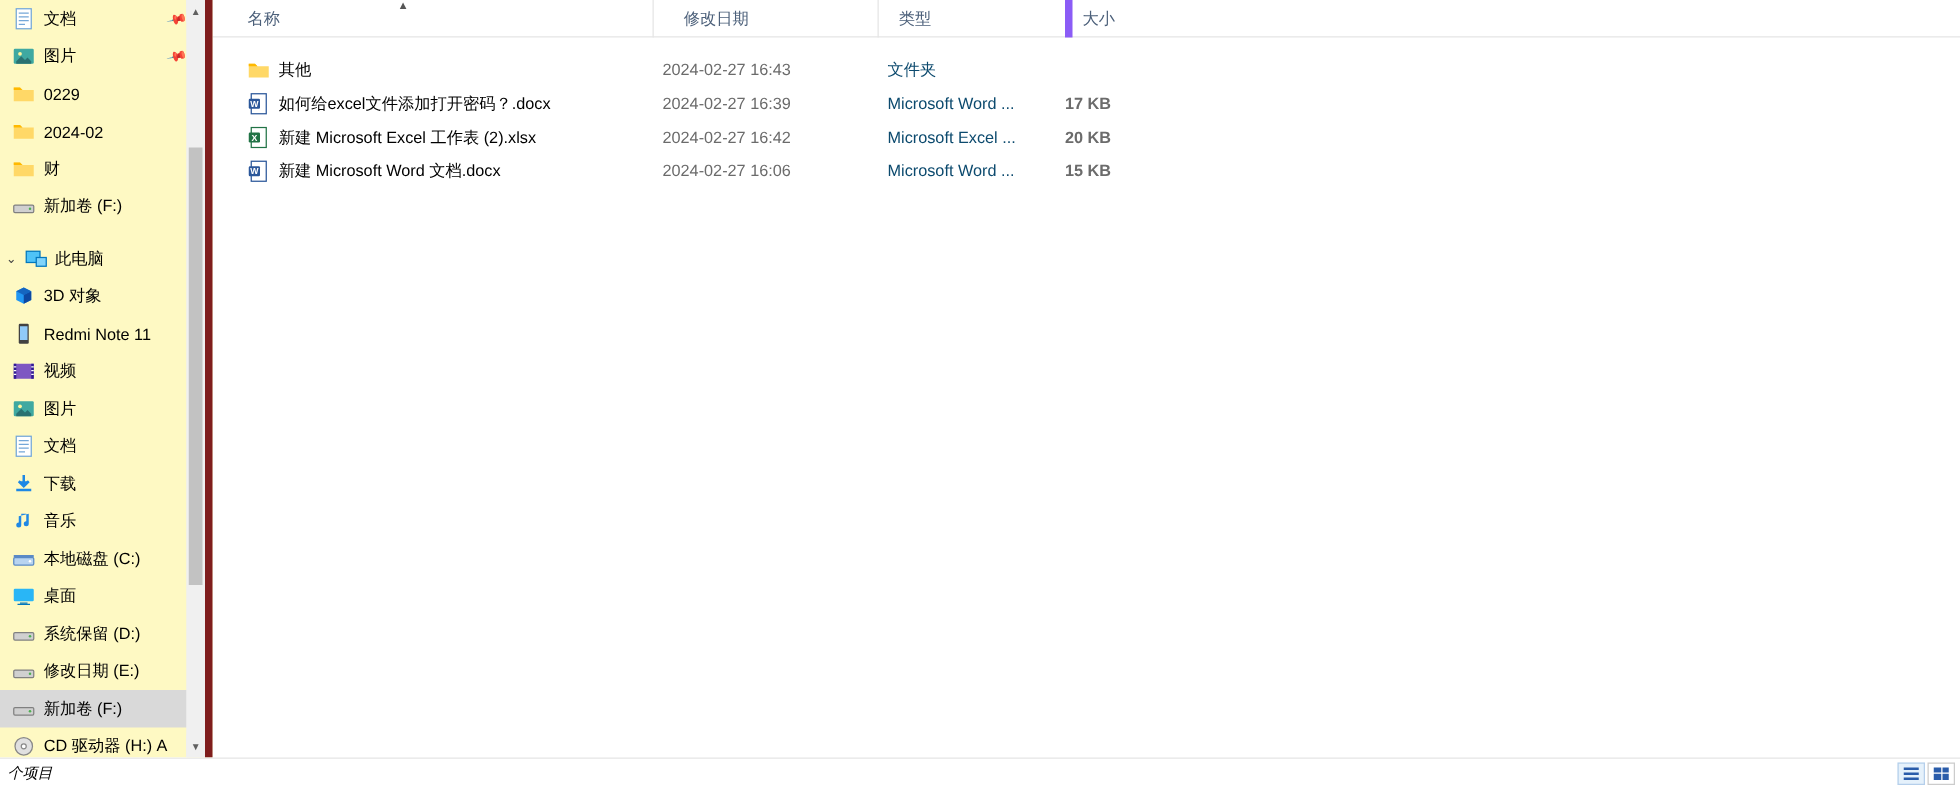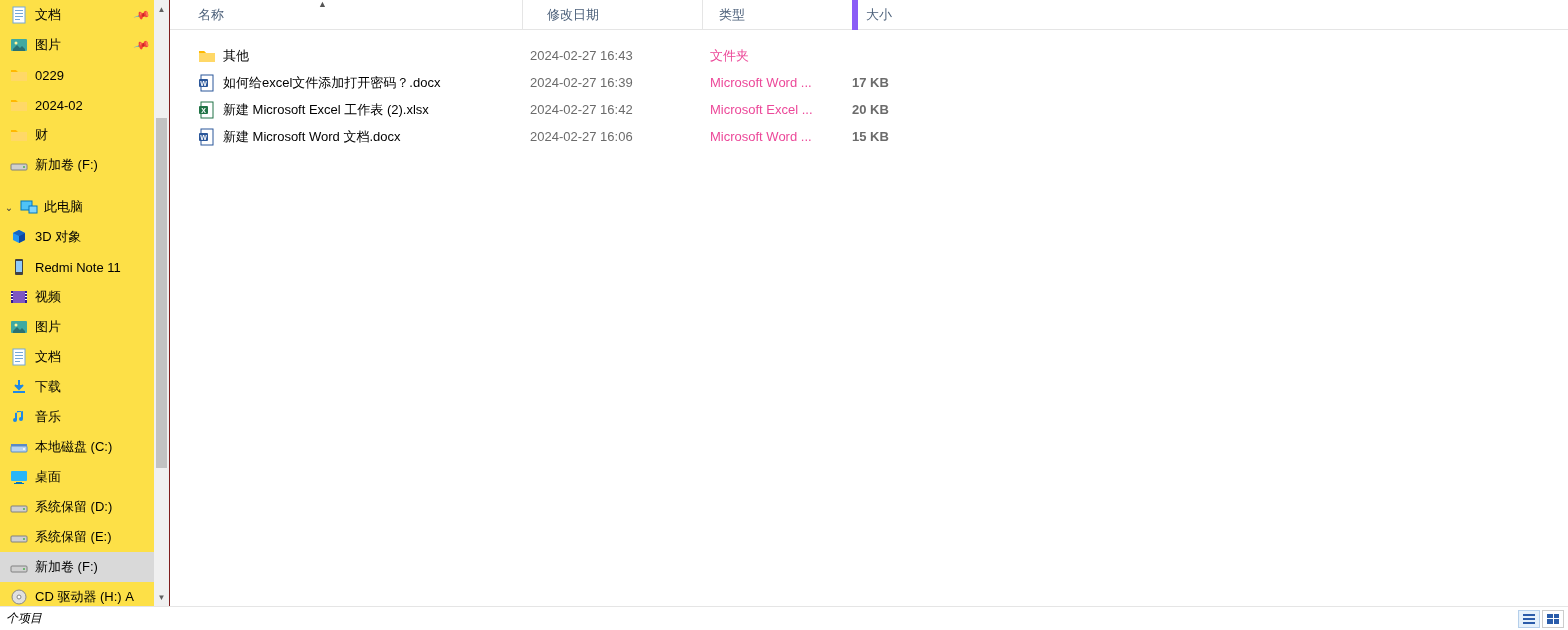--- a/index.html
+++ b/index.html
@@ -15,24 +15,24 @@
   flex-direction: column;
 }
 .main-area {
   display: flex;
   flex: 1;
   overflow: hidden;
 }
 
 .sidebar {
   width: 170px;
-  border-right: 1px solid #7f1d1d;
+  border-right: 6px solid #7f1d1d;
   overflow: hidden;
   position: relative;
-  background: #fde047;
+  background: #fef9c3;
 }
 .sidebar-inner {
   width: 155px;
   height: 100%;
   overflow: hidden;
 }
 .sidebar-scroll {
   position: absolute;
   right: 0;
   top: 0;
@@ -100,21 +100,21 @@
 .sort-arrow { position:absolute; left:120px; top:-1px; font-size:9px; color:#555;}
 .file-list { padding-top: 12px; padding-left: 28px;}
 .file-row {
   height: 27px;
   display: flex;
   align-items: center;
   cursor: default;
 }
 .file-row .fname { width: 324px; display:flex; align-items:center; gap:7px; white-space:nowrap;}
 .file-row .fdate { width: 180px; padding-left:8px; color:#6b6b6b;}
-.file-row .ftype { width: 150px; padding-left:8px; color:#ec4899; white-space:nowrap; overflow:hidden; text-overflow:ellipsis;}
+.file-row .ftype { width: 150px; padding-left:8px; color:#0c4a6e; white-space:nowrap; overflow:hidden; text-overflow:ellipsis;}
 .file-row .fsize { width: 100px; text-align:left; color:#6b6b6b;font-weight:bold;}
 
 .statusbar {
   height: 24px;
   border-top: 1px solid #e5e5e5;
   display: flex;
   align-items: center;
   padding: 0 4px;
   font-size: 12px;
 }
@@ -310,21 +310,21 @@
           </span>
           <span>系统保留 (D:)</span>
         </div>
         <div class="nav-item">
           <span class="ic">
             <svg viewBox="0 0 18 18">
               <rect x="1" y="8" width="16" height="6" fill="#d0d0d0" stroke="#808080" rx="1"></rect>
               <circle cx="14" cy="11" r="1" fill="#4caf50"></circle>
             </svg>
           </span>
-          <span>系统保留 (E:)</span>
+          <span>修改日期 (E:)</span>
         </div>
         <div class="nav-item selected">
           <span class="ic">
             <svg viewBox="0 0 18 18">
               <rect x="1" y="8" width="16" height="6" fill="#d0d0d0" stroke="#808080" rx="1"></rect>
               <circle cx="14" cy="11" r="1" fill="#4caf50"></circle>
             </svg>
           </span>
           <span>新加卷 (F:)</span>
         </div>

